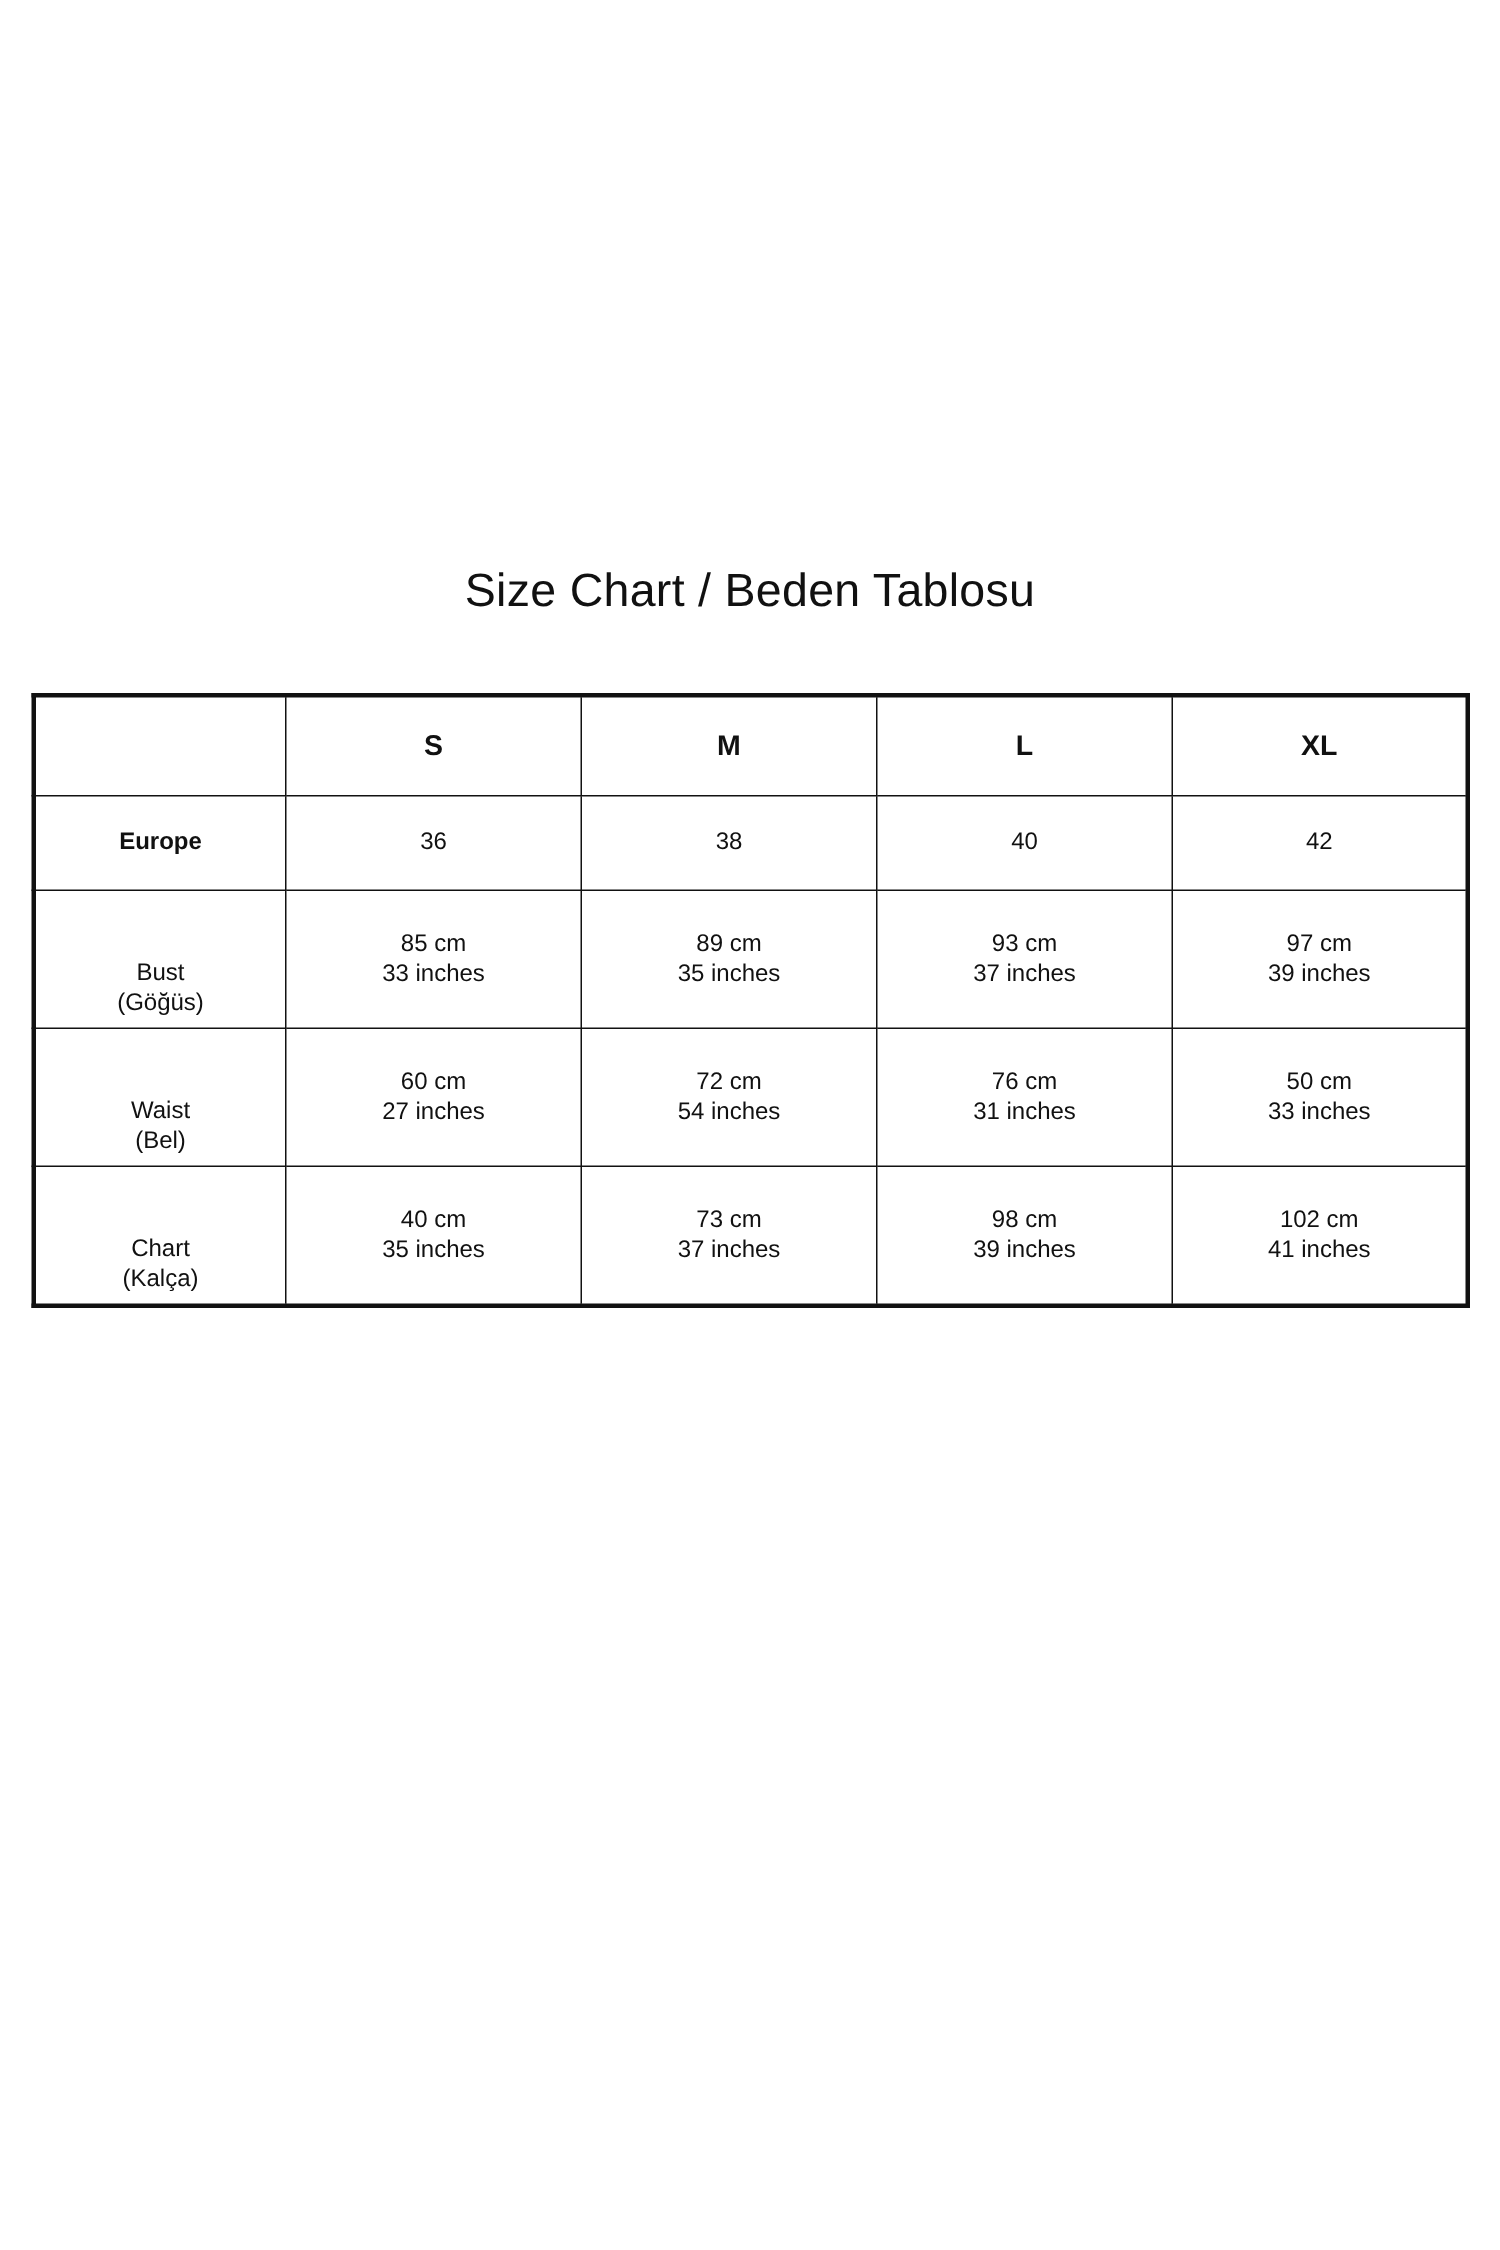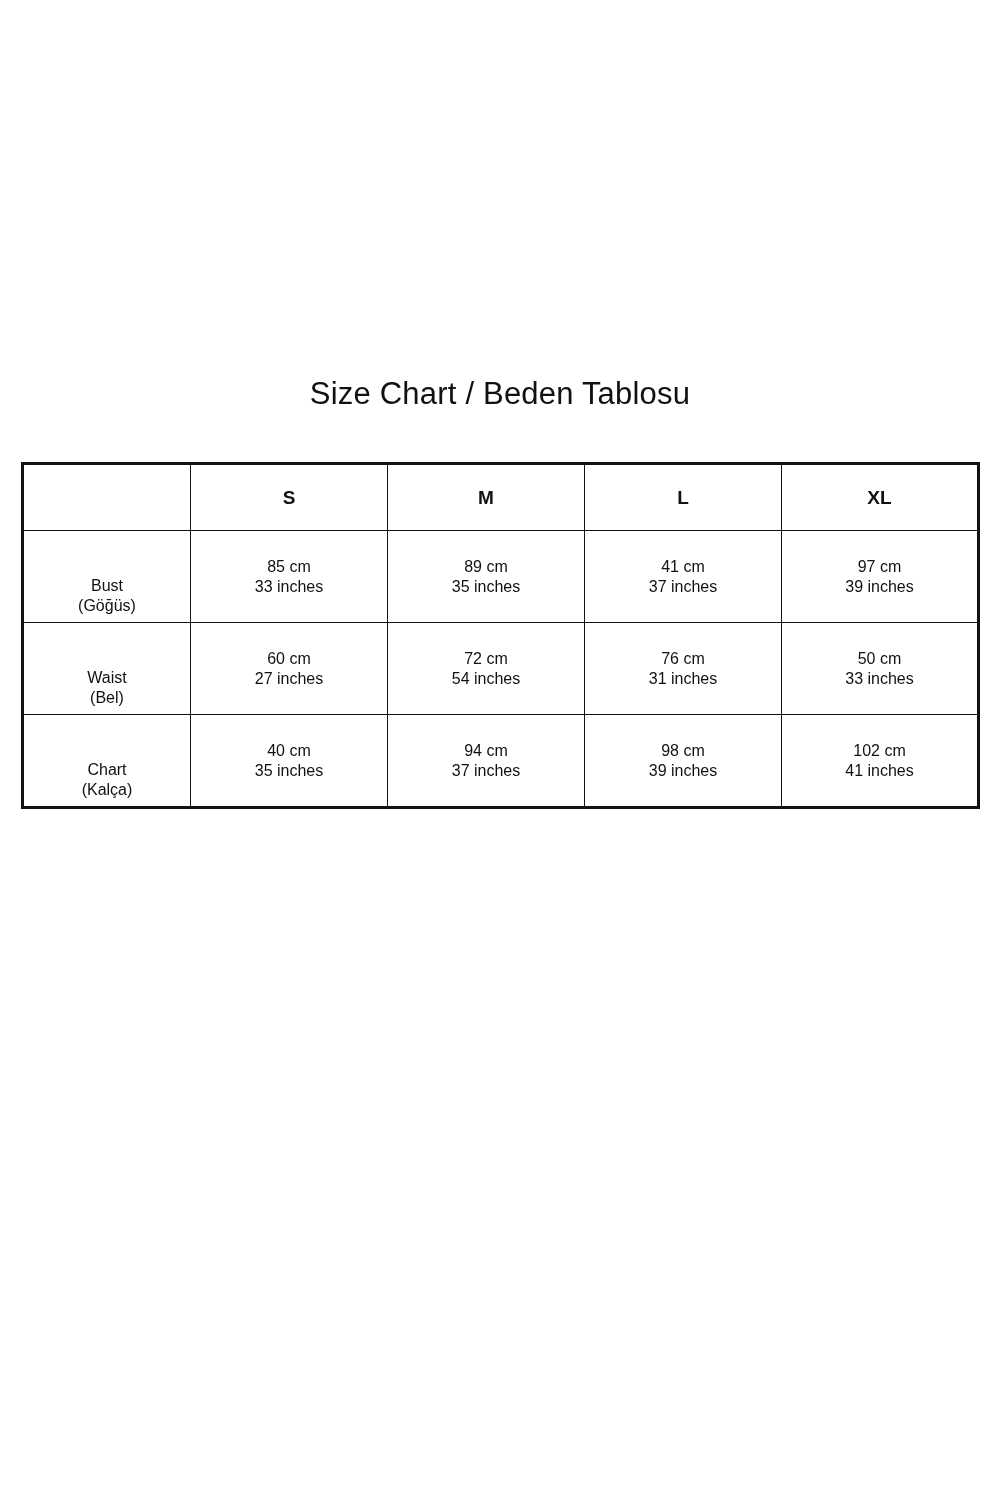--- a/index.html
+++ b/index.html
@@ -129,36 +129,43 @@
           <th>S</th>
           <th>M</th>
           <th>L</th>
           <th>XL</th>
         </tr>
       </thead>
       <tbody>
 
 
 
+        <tr class="simple-row">
+          <td class="row-label">Europe</td>
+          <td>36</td>
+          <td>38</td>
+          <td>40</td>
+          <td>42</td>
+        </tr>
 
         <tr class="meas-row">
           <td class="row-label">
             <span class="label-line1">Bust</span>
             <span class="label-line2">(Göğüs)</span>
           </td>
           <td>
             <span class="meas-line">85 cm</span>
             <span class="meas-line">33 inches</span>
           </td>
           <td>
             <span class="meas-line">89 cm</span>
             <span class="meas-line">35 inches</span>
           </td>
           <td>
-            <span class="meas-line">41 cm</span>
+            <span class="meas-line">93 cm</span>
             <span class="meas-line">37 inches</span>
           </td>
           <td>
             <span class="meas-line">97 cm</span>
             <span class="meas-line">39 inches</span>
           </td>
         </tr>
 
         <tr class="meas-row">
           <td class="row-label">
@@ -186,21 +193,21 @@
         <tr class="meas-row">
           <td class="row-label">
             <span class="label-line1">Chart</span>
             <span class="label-line2">(Kalça)</span>
           </td>
           <td>
             <span class="meas-line">40 cm</span>
             <span class="meas-line">35 inches</span>
           </td>
           <td>
-            <span class="meas-line">94 cm</span>
+            <span class="meas-line">73 cm</span>
             <span class="meas-line">37 inches</span>
           </td>
           <td>
             <span class="meas-line">98 cm</span>
             <span class="meas-line">39 inches</span>
           </td>
           <td>
             <span class="meas-line">102 cm</span>
             <span class="meas-line">41 inches</span>
           </td>

